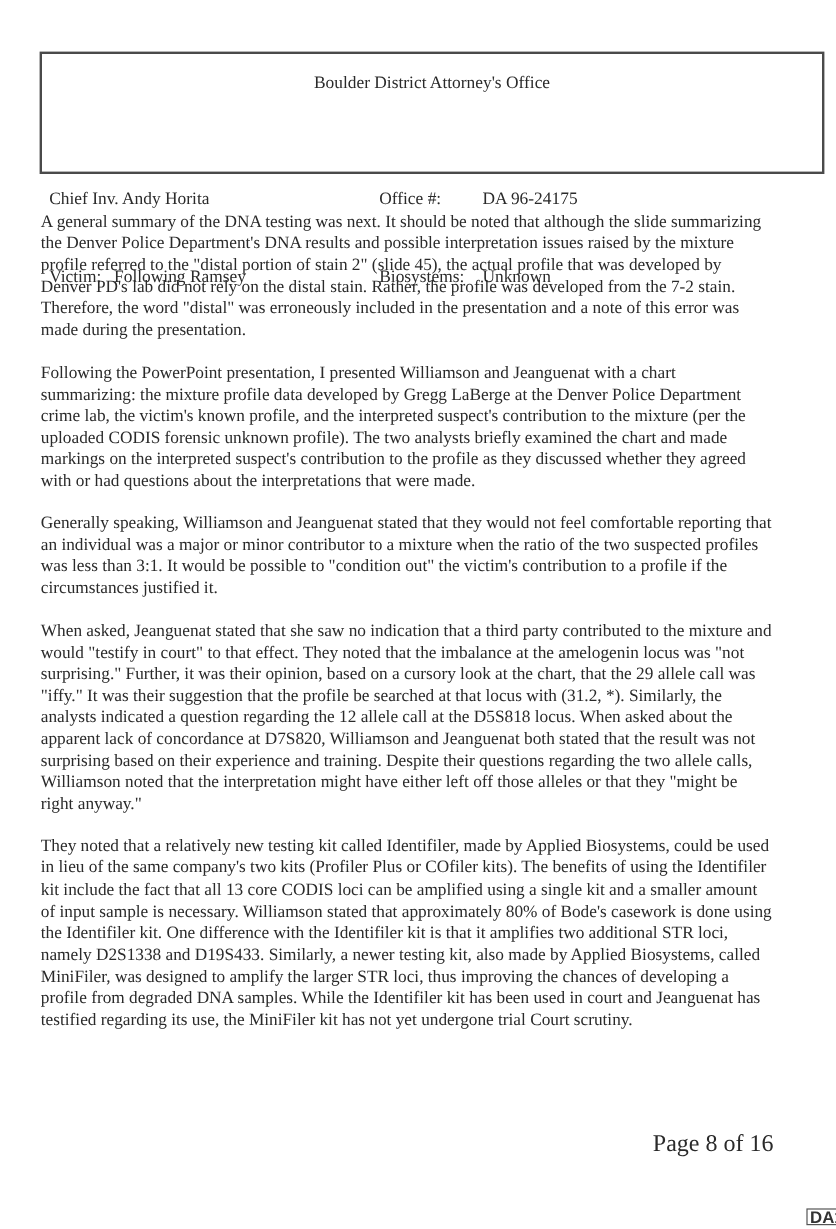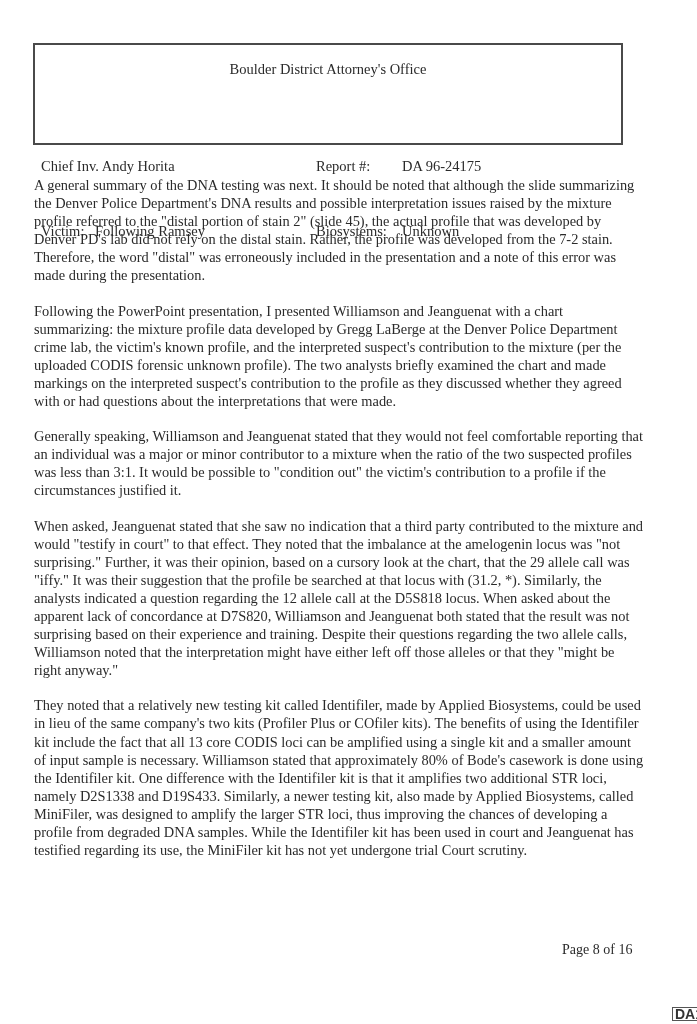--- a/index.html
+++ b/index.html
@@ -12,21 +12,21 @@
       height: 1024px;
       position: relative;
       overflow: hidden;
       font-family: "Liberation Serif", "DejaVu Serif", serif;
       color: #2a2a2a;
     }
     .header-box {
       position: absolute;
       left: 33px;
       top: 43px;
-      width: 590px;
+      width: 654px;
       height: 102px;
       border: 2px solid #4a4a4a;
       box-sizing: border-box;
     }
     .header-title {
       position: absolute;
       left: 0;
       right: 0;
       top: 16px;
       text-align: center;
@@ -59,22 +59,21 @@
       font-size: 14.4px;
       line-height: 18.1px;
     }
     .body-text p {
       margin: 0 0 17px 0;
     }
     .page-number {
       position: absolute;
       left: 544px;
       top: 942px;
-      font-size: 14px;
-      margin-left: 18px;
+      font-size: 20px;
     }
     .bates-stamp {
       position: absolute;
       left: 672px;
       top: 1007px;
       font-family: "Liberation Sans", "DejaVu Sans", sans-serif;
       font-size: 14px;
       font-weight: bold;
       color: #333;
       border: 1px solid #555;
@@ -91,21 +90,21 @@
     <div>Boulder District Attorney's Office</div>
   </div>
   <div class="meta-left">
     <div class="meta-row">Chief Inv. Andy  Horita</div>
     <div class="meta-row">
       <span class="meta-label victim">Victim:</span><span>Following Ramsey</span>
     </div>
   </div>
   <div class="meta-right">
     <div class="meta-row">
-      <span class="meta-label">Report #:</span><span>DA 96-24175</span>
+      <span class="meta-label">Office #:</span><span>DA 96-24175</span>
     </div>
     <div class="meta-row">
       <span class="meta-label">Biosystems:</span><span>Unknown</span>
     </div>
   </div>
 </div>
 
 <div class="body-text">
   <p>A general summary of the DNA testing was next. It should be noted that although the slide summarizing the Denver Police Department's DNA results and possible interpretation issues raised by the mixture profile referred to the "distal portion of stain 2" (slide 45), the actual profile that was developed by Denver PD's lab did not rely on the distal stain. Rather, the profile was developed from the 7-2 stain. Therefore, the word "distal" was erroneously included in the presentation and a note of this error was made during the presentation.</p>
   <p>Following the PowerPoint presentation, I presented Williamson and Jeanguenat with a chart summarizing: the mixture profile data developed by Gregg LaBerge at the Denver Police Department crime lab, the victim's known profile, and the interpreted suspect's contribution to the mixture (per the uploaded CODIS forensic unknown profile). The two analysts briefly examined the chart and made markings on the interpreted suspect's contribution to the profile as they discussed whether they agreed with or had questions about the interpretations that were made.</p>

